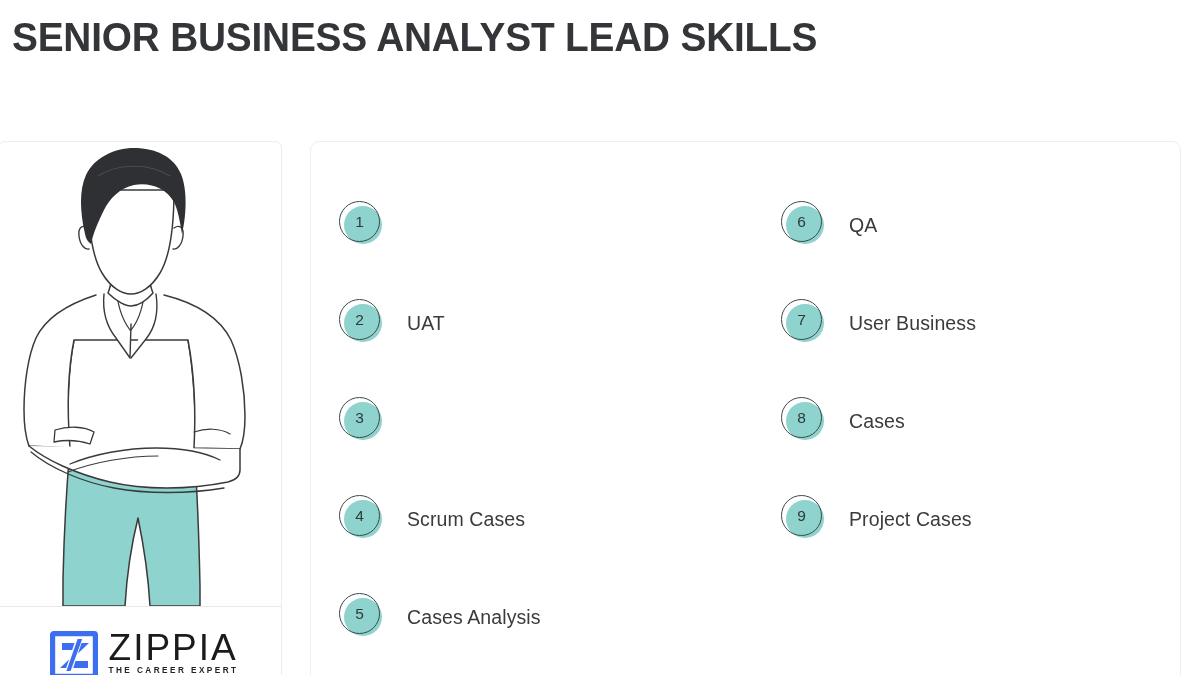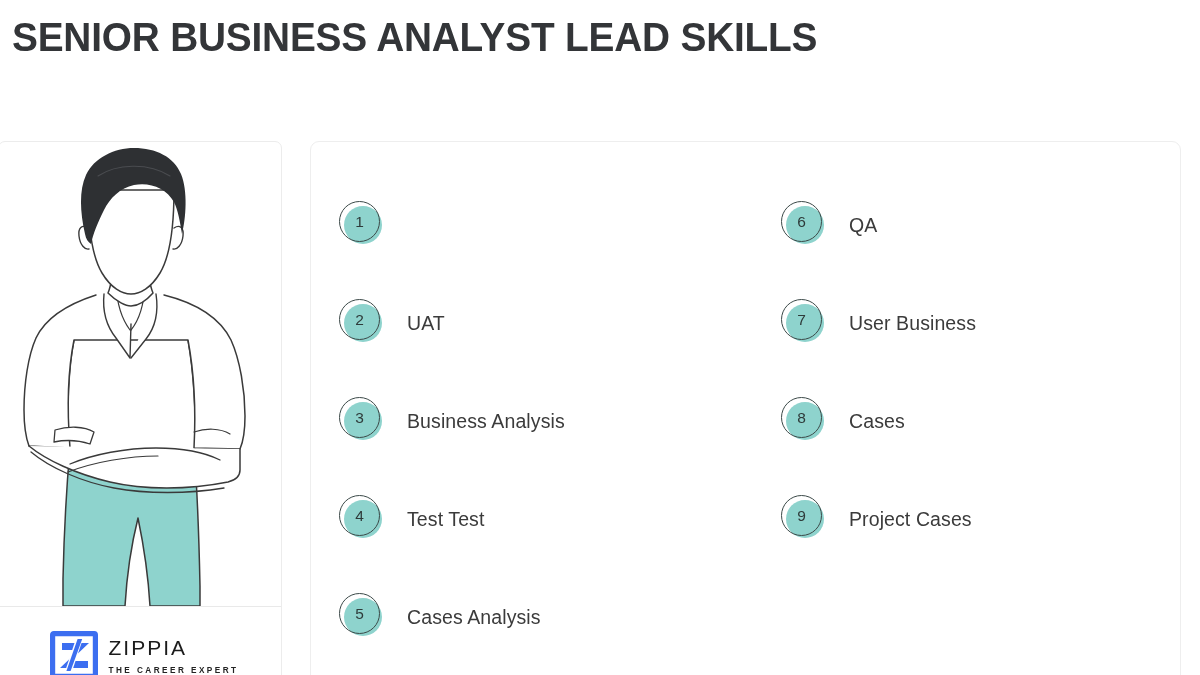--- a/index.html
+++ b/index.html
@@ -90,21 +90,21 @@
   #logo-mark { flex: 0 0 auto; display: block; }
 
   #logo-text-block {
     display: flex;
     flex-direction: column;
     align-items: stretch;
     justify-content: center;
   }
 
   #logo-wordmark {
-    font-size: 21px;
+    font-size: 37px;
     line-height: 32px;
     font-weight: 400;
     letter-spacing: 2.0px;
     color: #1b1b1b;
     font-family: "Liberation Sans", "DejaVu Sans", sans-serif;
   }
 
   #logo-tagline {
     font-size: 8.2px;
     line-height: 12px;
@@ -346,39 +346,38 @@
       </div>
       <div class="skill-label">User Business</div>
     </div>
 
     <div class="skill-item skill-col-left">
       <div class="skill-badge">
         <div class="badge-fill"></div>
         <div class="badge-ring"></div>
         <div class="badge-num">3</div>
       </div>
-      <div class="skill-label">Business Analysis</div>
     </div>
 
     <div class="skill-item skill-col-right">
       <div class="skill-badge">
         <div class="badge-fill"></div>
         <div class="badge-ring"></div>
         <div class="badge-num">8</div>
       </div>
       <div class="skill-label">Cases</div>
     </div>
 
     <div class="skill-item skill-col-left">
       <div class="skill-badge">
         <div class="badge-fill"></div>
         <div class="badge-ring"></div>
         <div class="badge-num">4</div>
       </div>
-      <div class="skill-label">Test Test</div>
+      <div class="skill-label">Scrum Cases</div>
     </div>
 
     <div class="skill-item skill-col-right">
       <div class="skill-badge">
         <div class="badge-fill"></div>
         <div class="badge-ring"></div>
         <div class="badge-num">9</div>
       </div>
       <div class="skill-label">Project Cases</div>
     </div>

